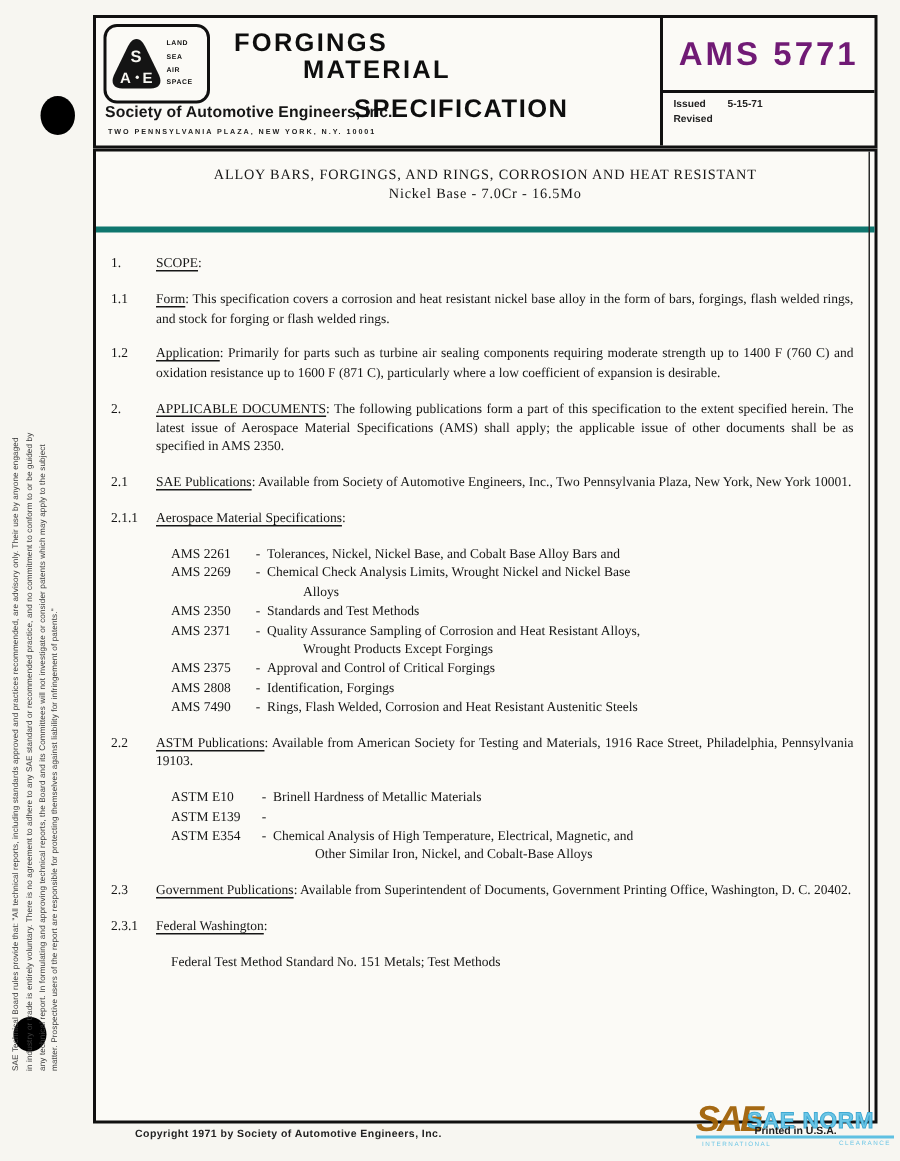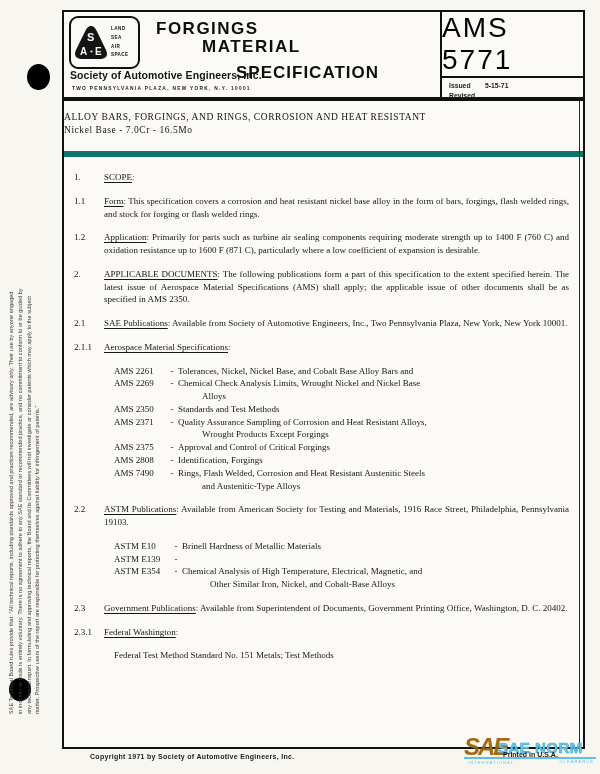--- a/index.html
+++ b/index.html
@@ -46,37 +46,37 @@
     position:absolute; left:6px; top:57px; font-family:"Liberation Sans", sans-serif;
     font-weight:bold; font-size:10.5px; letter-spacing:0.1px; white-space:nowrap;
   }
   .t-address {
     position:absolute; left:8px; top:74px; font-family:"Liberation Sans", sans-serif;
     font-weight:bold; font-size:4.8px; letter-spacing:1.3px; color:#222; white-space:nowrap;
   }
   .header-right { width:141px; display:flex; flex-direction:column; }
   .ams-number {
     flex:1; display:flex; align-items:center; justify-content:center;
-    font-family:"Liberation Sans", sans-serif; font-weight:normal; font-size:28px;
-    letter-spacing:2px; color:#000000;
+    font-family:"Liberation Sans", sans-serif; font-weight:bold; font-size:22px;
+    letter-spacing:2px; color:#701a75;
   }
   .issue-block { border-top:2px solid #101010; height:31px; padding:4px 7px 0 7px;
     font-family:"Liberation Sans", sans-serif; font-size:6.8px; font-weight:bold; color:#222; }
   .issue-row { display:flex; margin-bottom:3px; }
   .issue-label { width:36px; }
   
   .body-box {
     position:absolute; left:62px; top:99px; width:519px; height:646px;
     border:2px solid #101010; background:#fbfaf6;
   }
   .body-box::after { 
     content:""; position:absolute; top:0; right:3px; width:1px; height:100%; background:#2a2a2a;
   }
-  .title-block { padding-top:11px; height:39px; 
-    border-bottom:6px solid #0f766e; font-size:9.5px; letter-spacing:0.55px; color:#141414; }
+  .title-block { padding-top:11px; height:39px; text-align:center;
+    border-bottom:4px solid #0f766e; font-size:9.5px; letter-spacing:0.55px; color:#141414; }
   .title-line1 { margin-bottom:3px; }
   .content { padding:14px 14px 0 10px; font-size:9px; line-height:1.42; }
   .para { display:flex; margin-bottom:11px; }
   .pnum { width:30px; flex-shrink:0; }
   .ptext { flex:1; text-align:justify; }
   .u { text-decoration:underline; text-underline-offset:1.5px; }
   .ref-block { margin:0 0 11px 40px; }
   .ref-row { display:flex; }
   .ref-code { width:52px; flex-shrink:0; }
   .ref-dash { width:12px; flex-shrink:0; text-align:center; }
@@ -236,21 +236,20 @@
             <span class="ref-code">AMS 2808</span>
             <span class="ref-dash">-</span>
             <span>Identification, Forgings</span>
           </div>
         <div class="ref-cont"></div>
         <div class="ref-row">
             <span class="ref-code">AMS 7490</span>
             <span class="ref-dash">-</span>
             <span>Rings, Flash Welded, Corrosion and Heat Resistant Austenitic Steels</span>
           </div>
-        <div class="ref-cont">and Austenitic-Type Alloys</div>
       </div>
 
       <div class="para">
         <span class="pnum">2.2</span>
         <div class="ptext"><span class="u">ASTM Publications</span><span>:   Available from American Society for Testing and Materials, 1916 Race Street, Philadelphia, Pennsylvania  19103.</span></div>
       </div>
 
       <div class="ref-block astm">
         <div class="ref-row">
             <span class="ref-code">ASTM E10</span>

